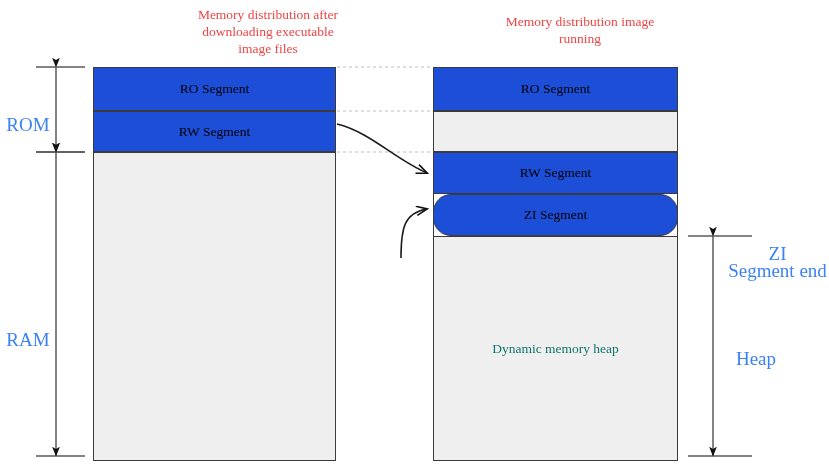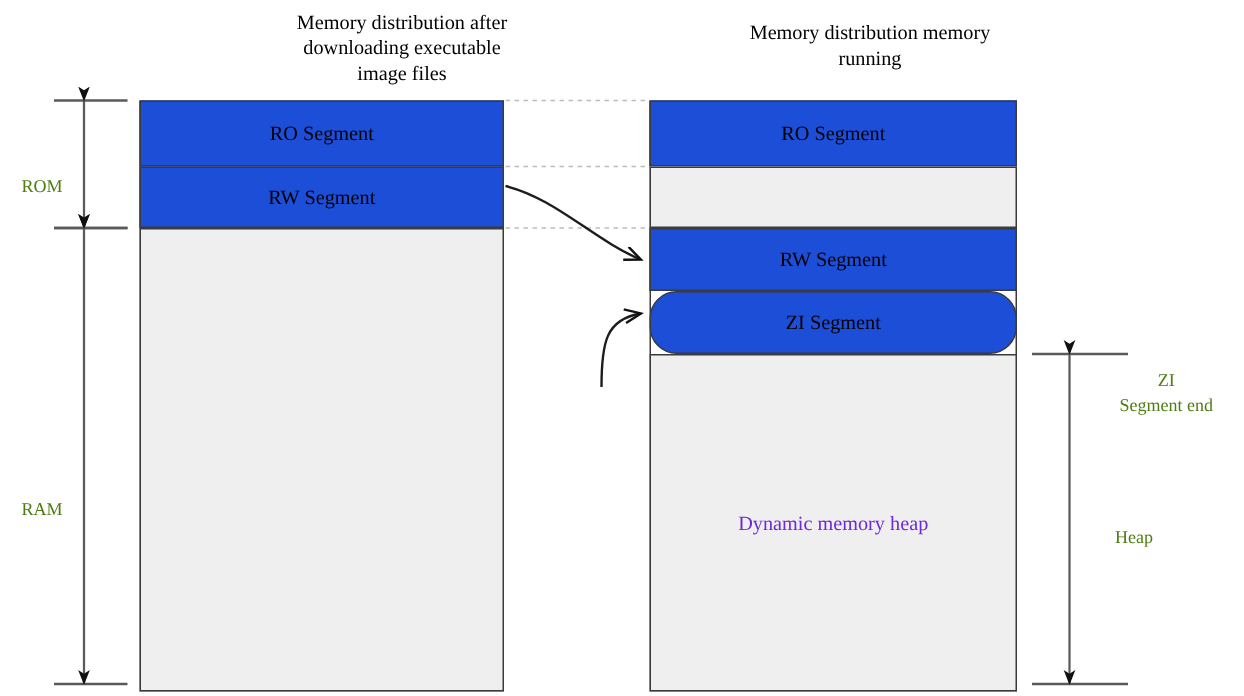--- a/index.html
+++ b/index.html
@@ -12,21 +12,21 @@
     width: 829px;
     height: 464px;
     background: #ffffff;
     font-family: "Liberation Serif", "DejaVu Serif", serif;
     overflow: hidden;
   }
   .title {
     position: absolute;
     text-align: center;
     font-size: 13.5px;
-    color: #000000;
+    color: #ef4444;
     line-height: 17px;
     white-space: pre-line;
   }
   #title-left  { left: 108px; top: 6px;  width: 320px; }
   #title-right { left: 445px; top: 13px; width: 270px; }
 
   .membox {
     position: absolute;
     box-sizing: border-box;
     border: 1.4px solid #3b3b3b;
@@ -44,26 +44,26 @@
   }
   .empty-fill {
     position: absolute;
     box-sizing: border-box;
     border: 1.4px solid #3b3b3b;
     background: #efefef;
     display: flex;
     align-items: center;
     justify-content: center;
     font-size: 13.5px;
-    color: #6d28d9;
+    color: #0f766e;
   }
   .sidelabel {
     position: absolute;
-    font-size: 12px;
-    color: #4d7c0f;
+    font-size: 19px;
+    color: #3b82f6;
     text-align: center;
     line-height: 17px;
     white-space: pre-line;
   }
   svg.overlay {
     position: absolute;
     left: 0;
     top: 0;
     width: 829px;
     height: 464px;
@@ -71,21 +71,21 @@
   }
 </style>
 </head>
 <body>
 
 <div id="canvas">
 
   <div class="title" id="title-left">Memory distribution after
 downloading executable
 image files</div>
-  <div class="title" id="title-right">Memory distribution memory
+  <div class="title" id="title-right">Memory distribution image
 running</div>
 
   <div class="membox" style="left:93px; top:67px; width:243px; height:394px;"></div>
 
   <div class="seg" style="left:93px; top:67px; width:243px; height:44px;">
     <span>RO Segment</span>
   </div>
 
   <div class="seg" style="left:93px; top:111px; width:243px; height:41px;">
     <span>RW Segment</span>

